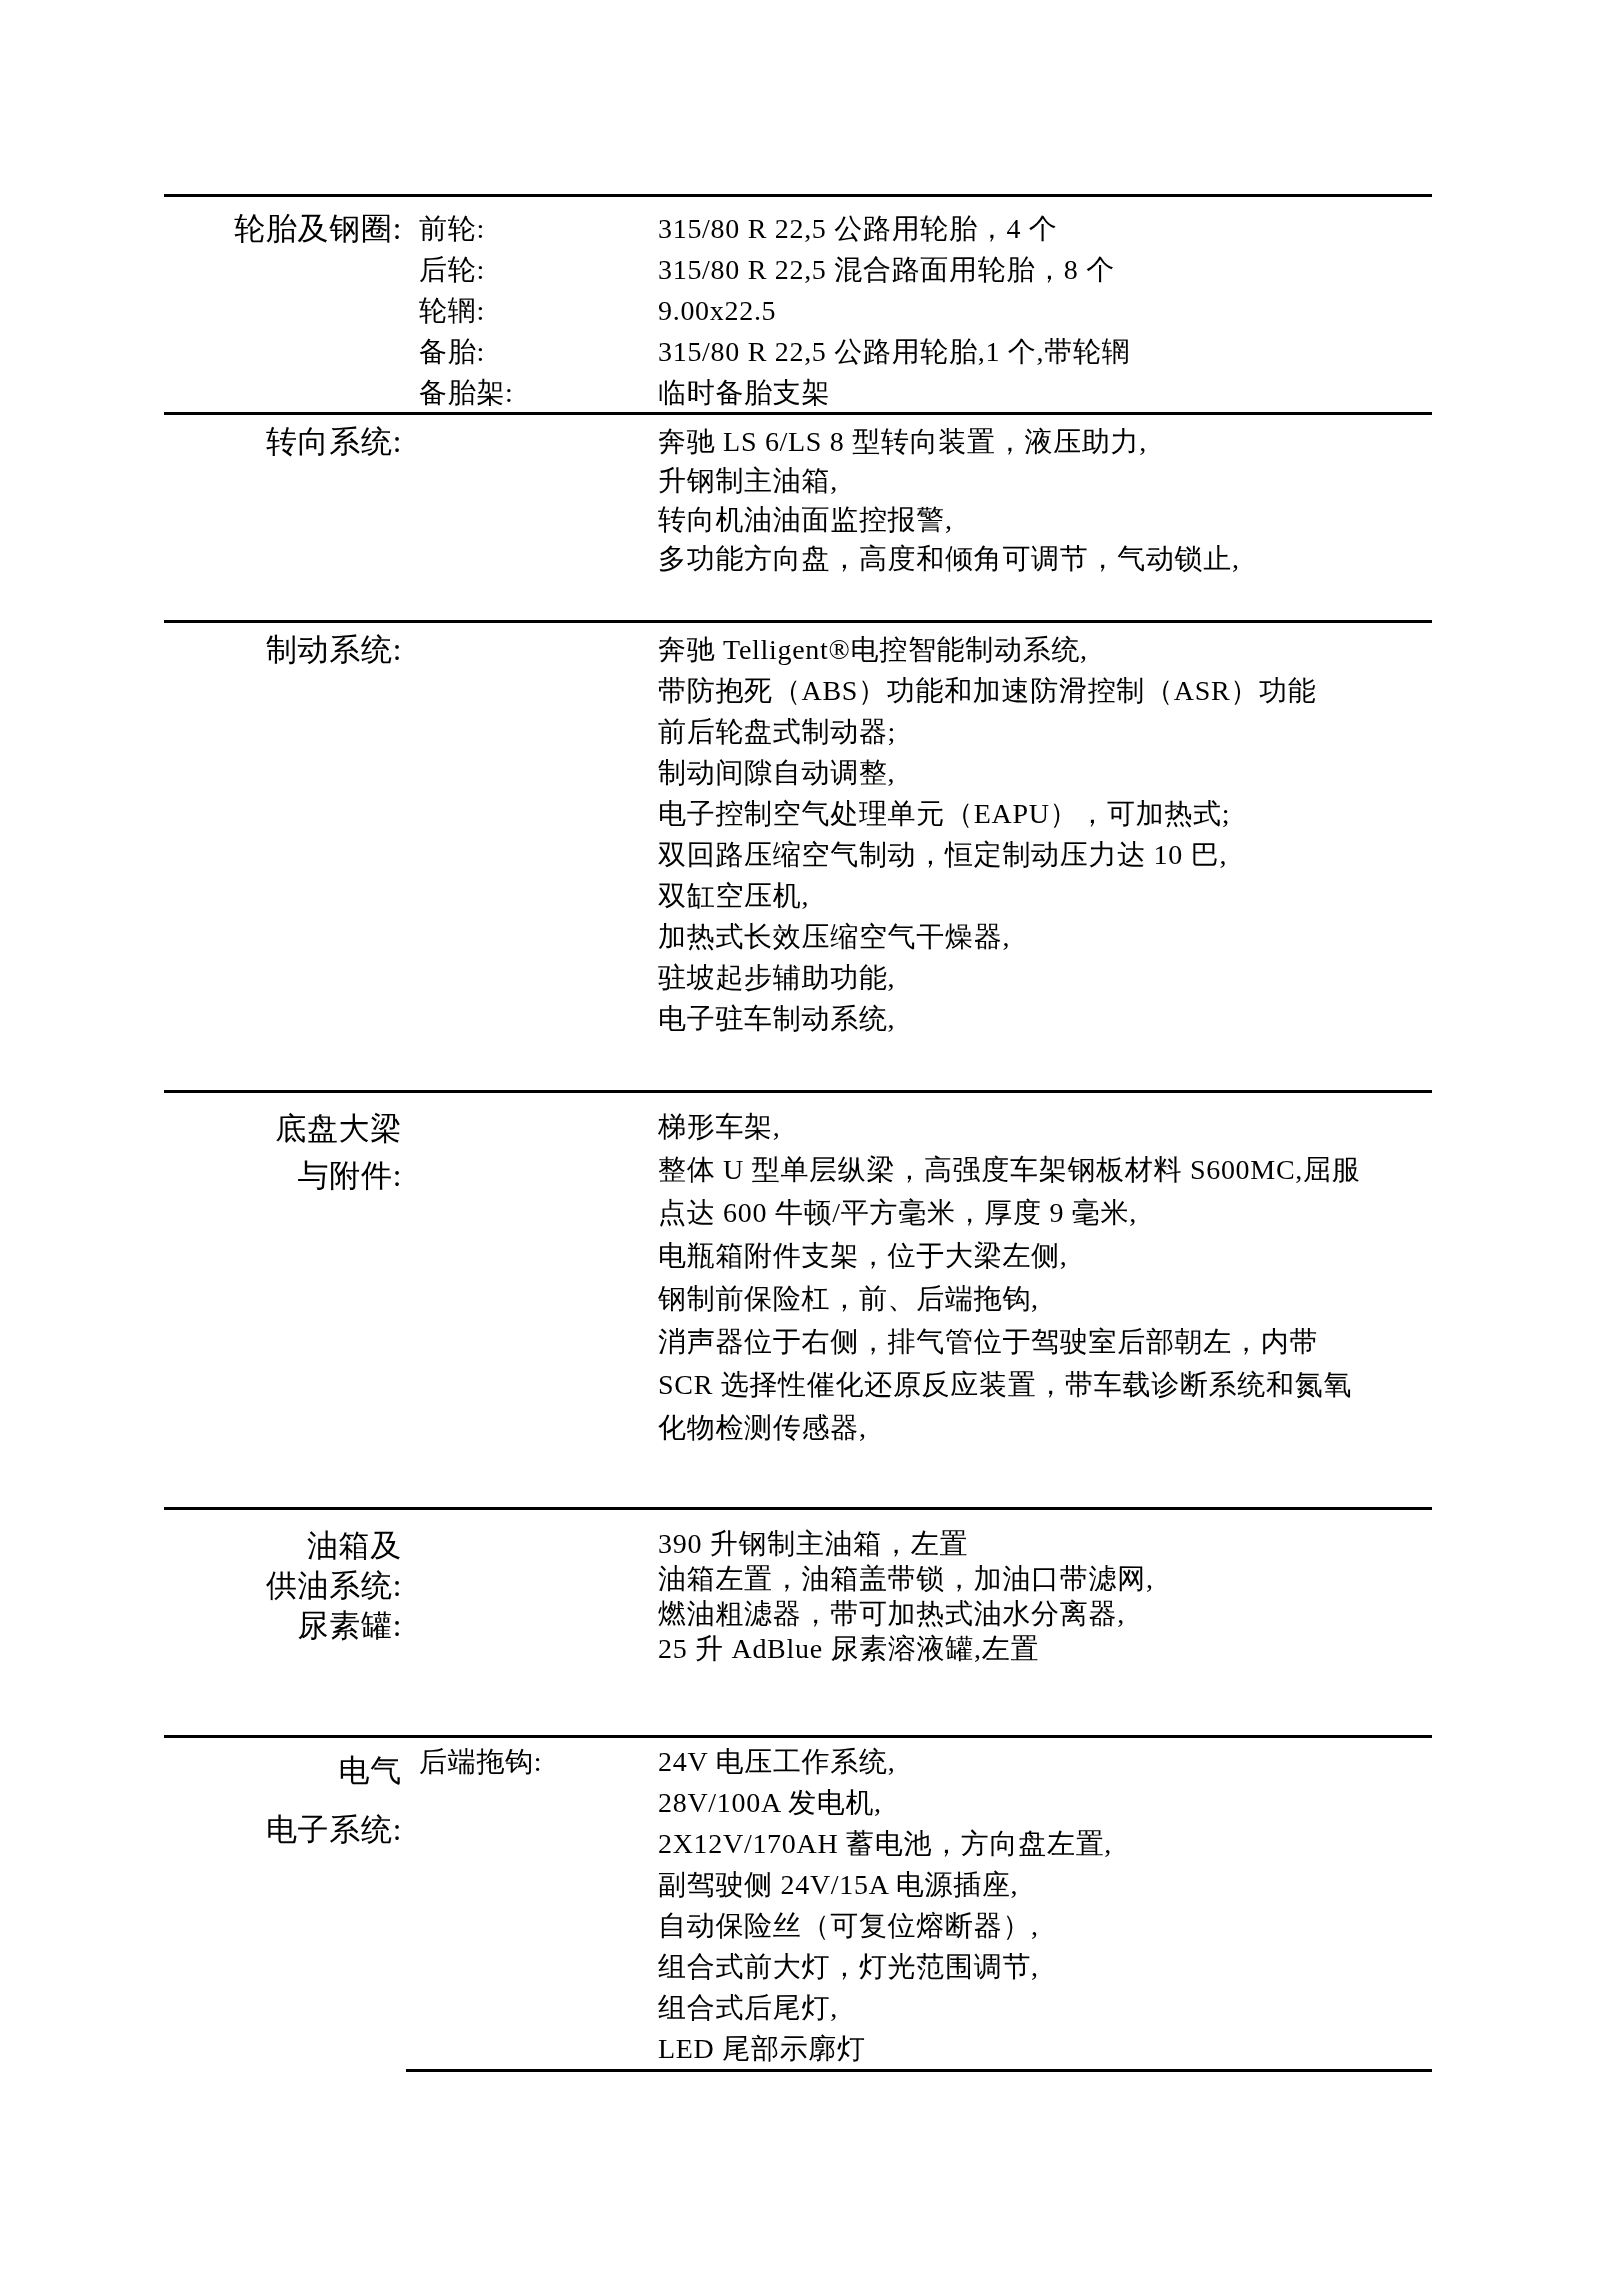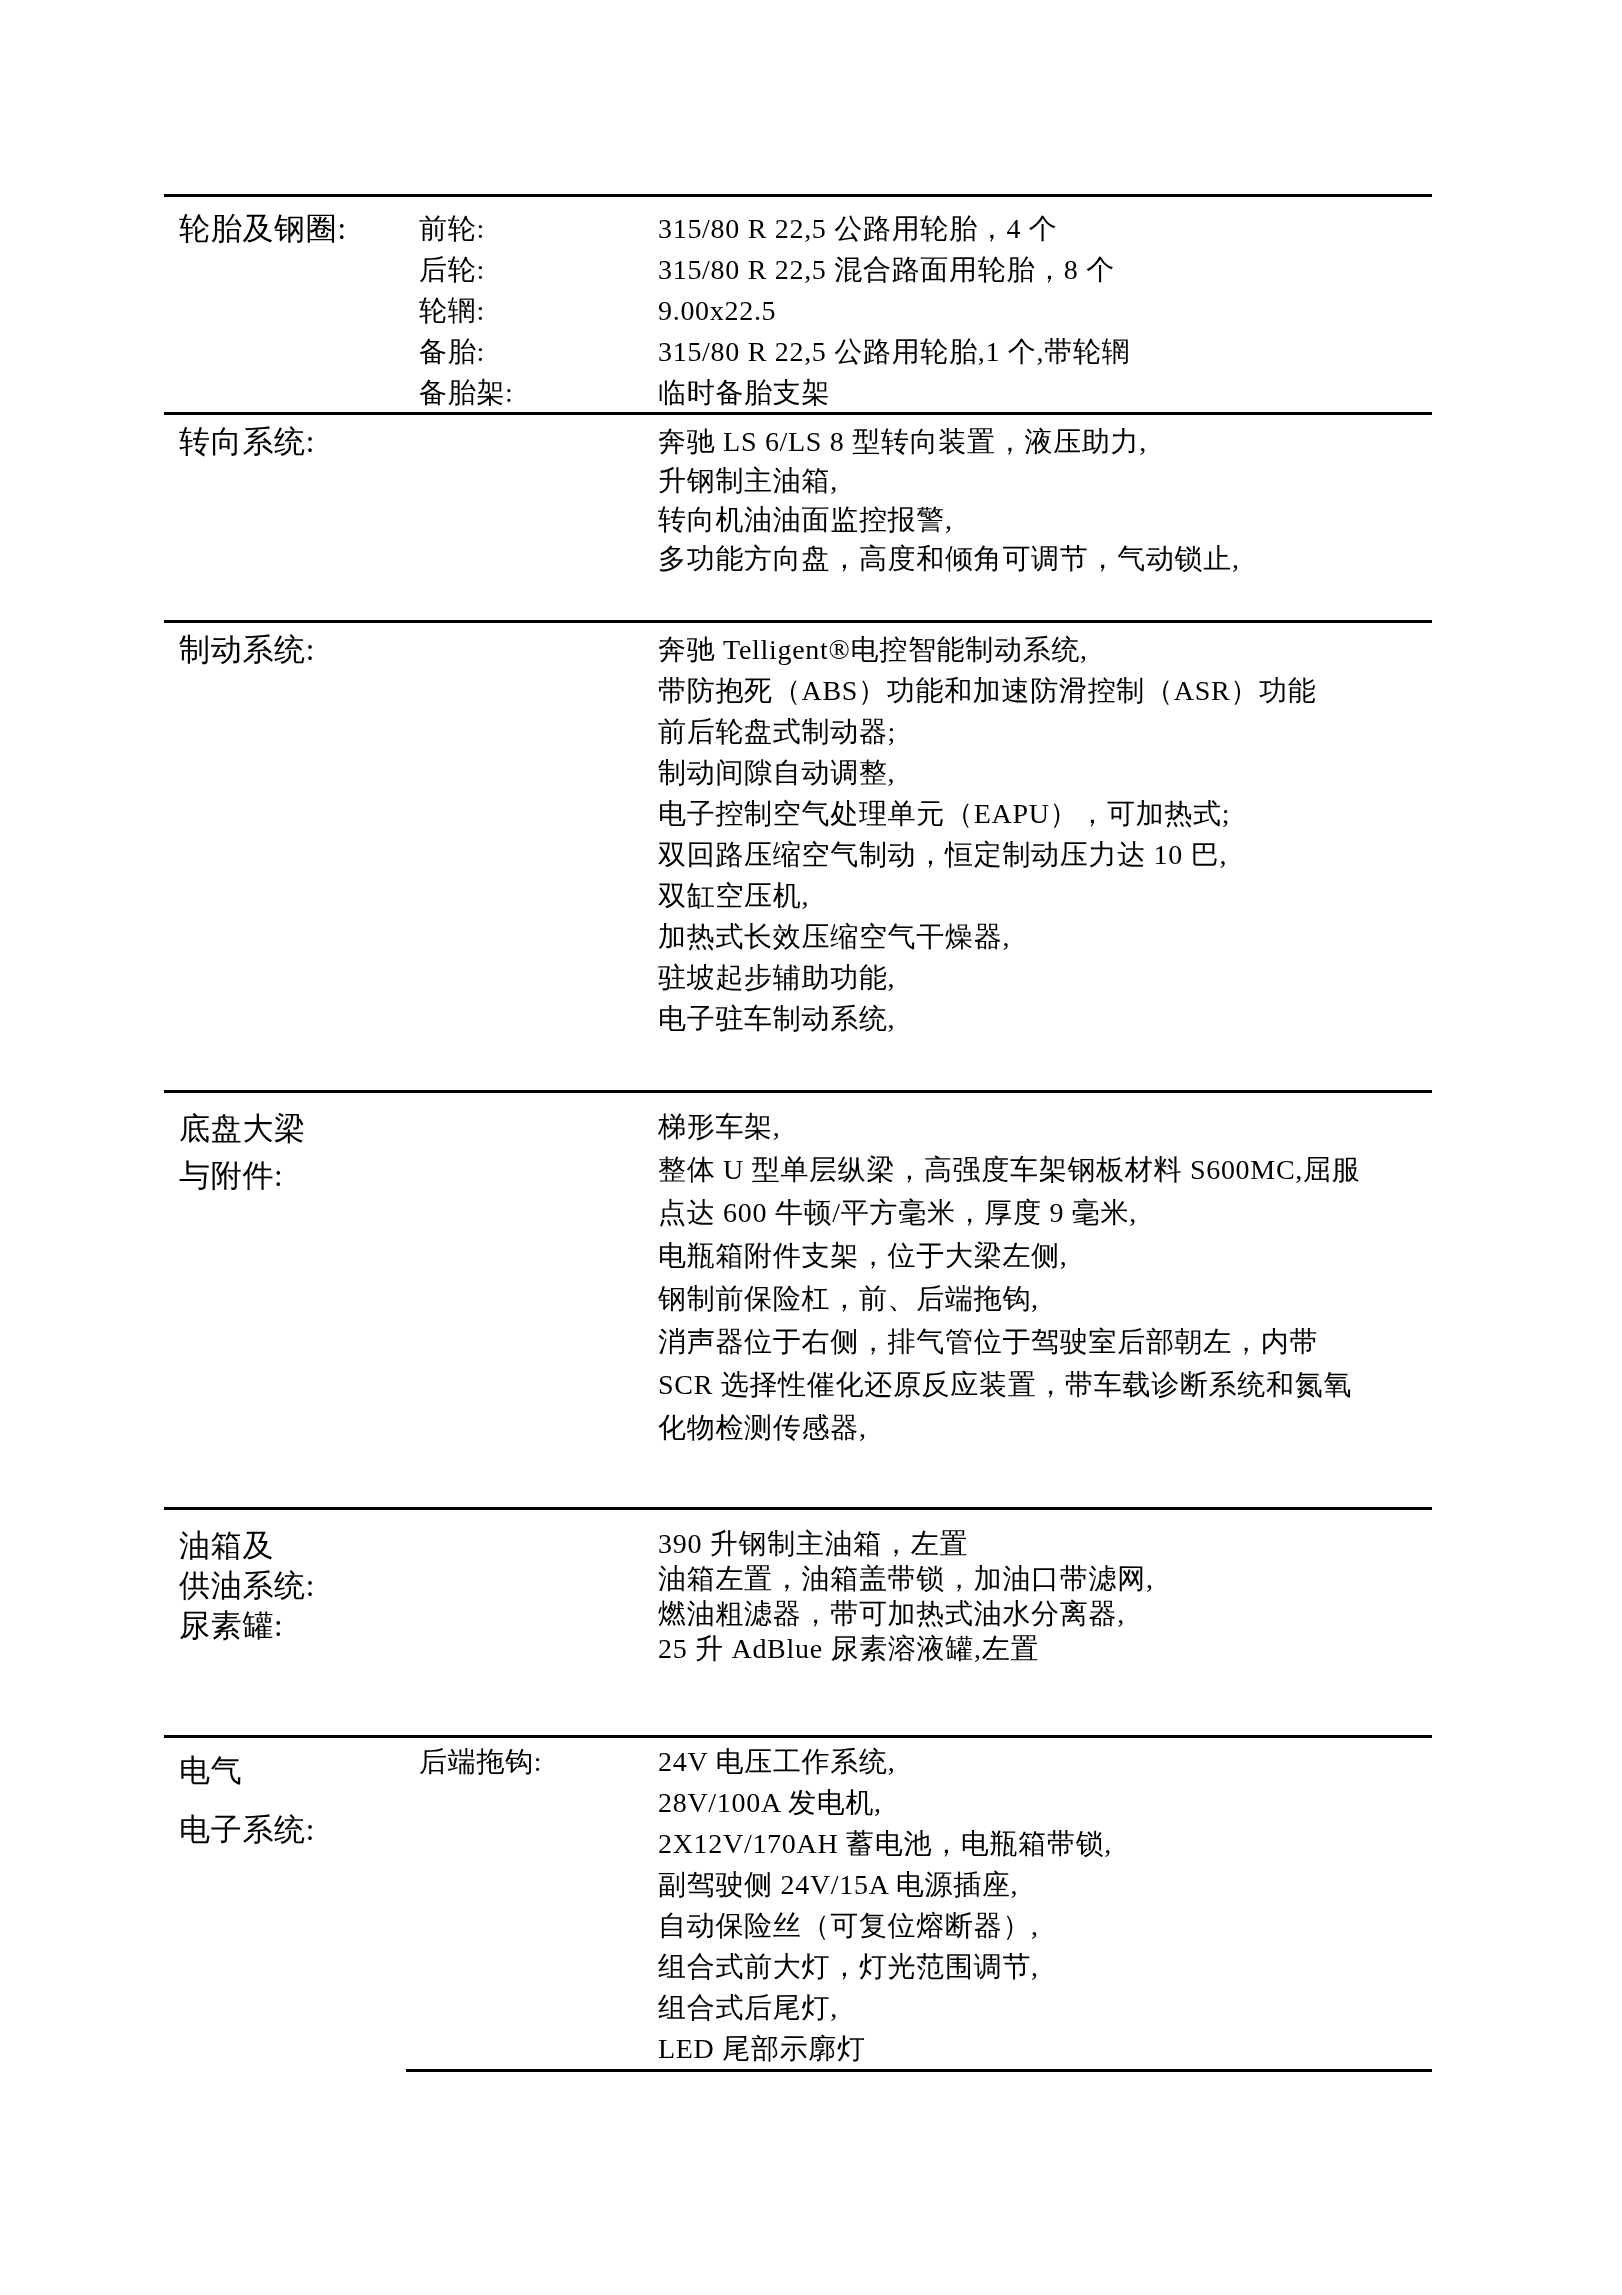--- a/index.html
+++ b/index.html
@@ -16,21 +16,21 @@
   #rule-0{top:194px;left:164px;width:1268px;}
   #rule-1{top:412px;left:164px;width:1268px;}
   #rule-2{top:620px;left:164px;width:1268px;}
   #rule-3{top:1090px;left:164px;width:1268px;}
   #rule-4{top:1507px;left:164px;width:1268px;}
   #rule-5{top:1735px;left:164px;width:1268px;}
   #rule-6{top:2069px;left:406px;width:1026px;}
 
   .sec{position:absolute;left:0;width:1622px;}
   .col{position:absolute;top:0;}
-  .col1{left:179px;width:237px;}
+  .col1{left:165px;width:237px;text-align:right;}
   .col2{left:419px;width:241px;}
   .col3{left:658px;width:773px;}
 
   .label-line{
     font-size:31px;
     height:var(--lh);line-height:var(--lh);
     white-space:nowrap;letter-spacing:0.7px;font-weight:500;
   }
   .sub-line{
     font-size:28px;
@@ -185,21 +185,21 @@
           <div class="sub-line"></div>
           <div class="sub-line"></div>
           <div class="sub-line"></div>
           <div class="sub-line"></div>
           <div class="sub-line"></div>
           <div class="sub-line"></div>
         </div>
         <div class="col col3">
           <div class="val-line">24V 电压工作系统,</div>
           <div class="val-line">28V/100A 发电机,</div>
-          <div class="val-line">2X12V/170AH 蓄电池，电瓶箱带锁,</div>
+          <div class="val-line">2X12V/170AH 蓄电池，方向盘左置,</div>
           <div class="val-line">副驾驶侧 24V/15A 电源插座,</div>
           <div class="val-line">自动保险丝（可复位熔断器）,</div>
           <div class="val-line">组合式前大灯，灯光范围调节,</div>
           <div class="val-line">组合式后尾灯,</div>
           <div class="val-line">LED 尾部示廓灯</div>
         </div>
       </div>
     </div>
 </div>
 

